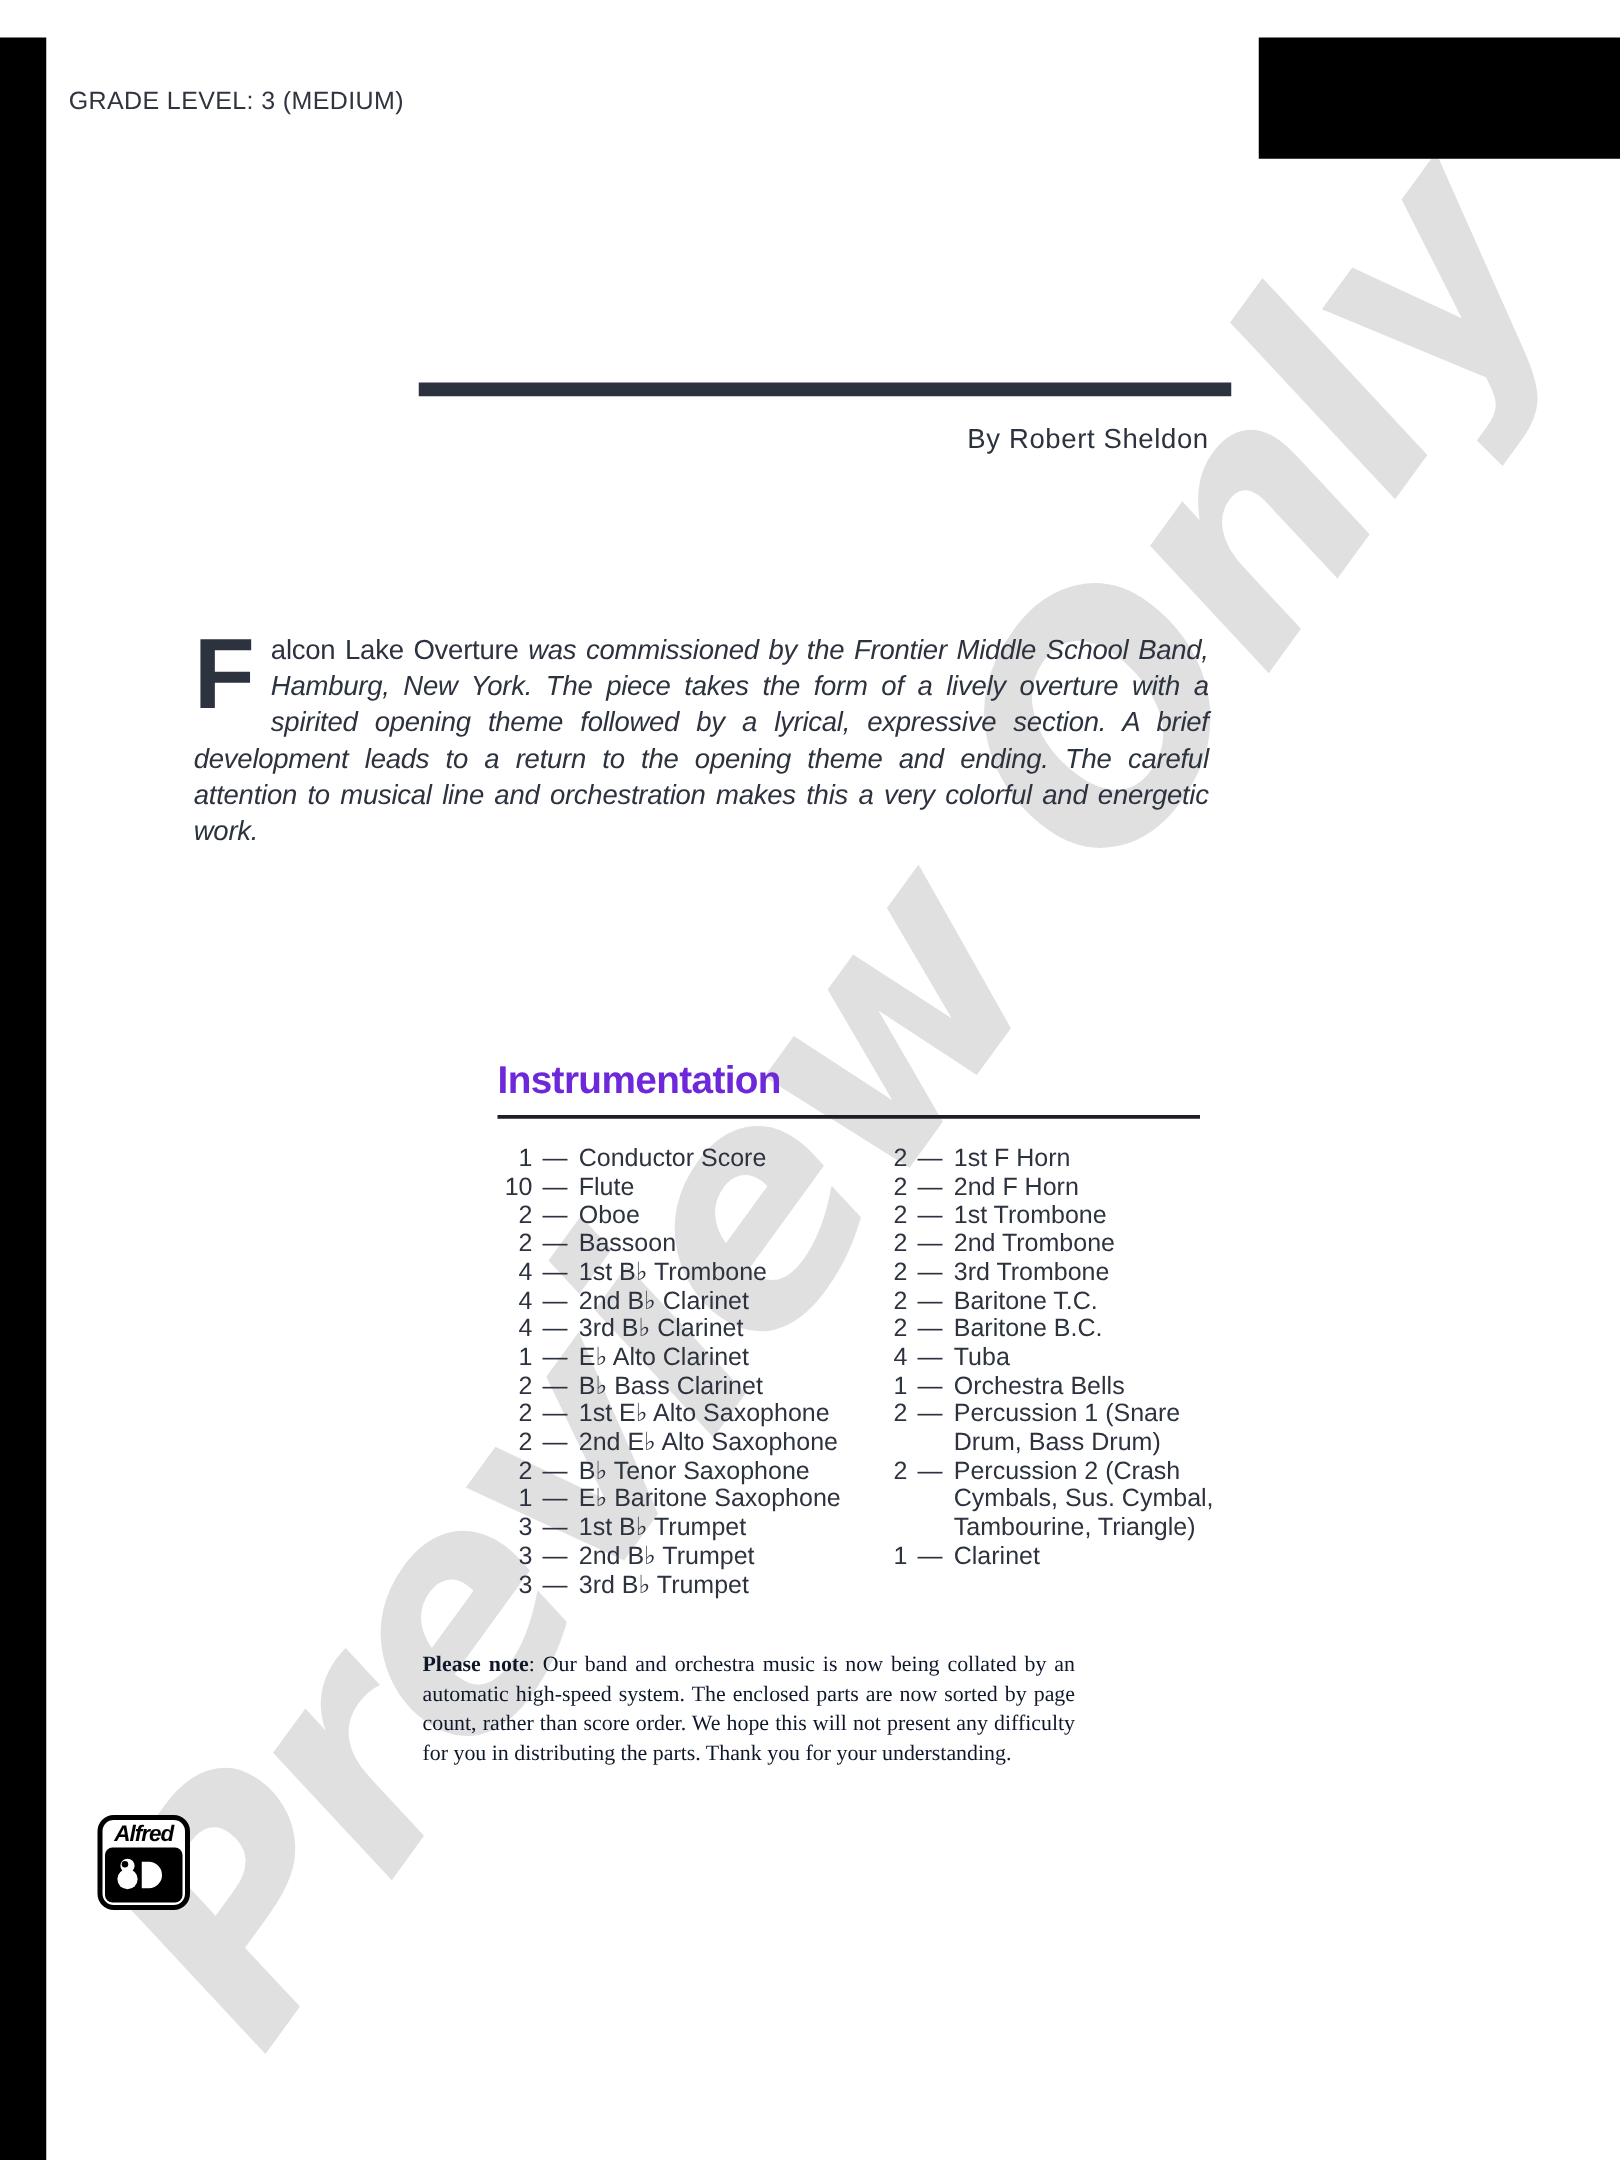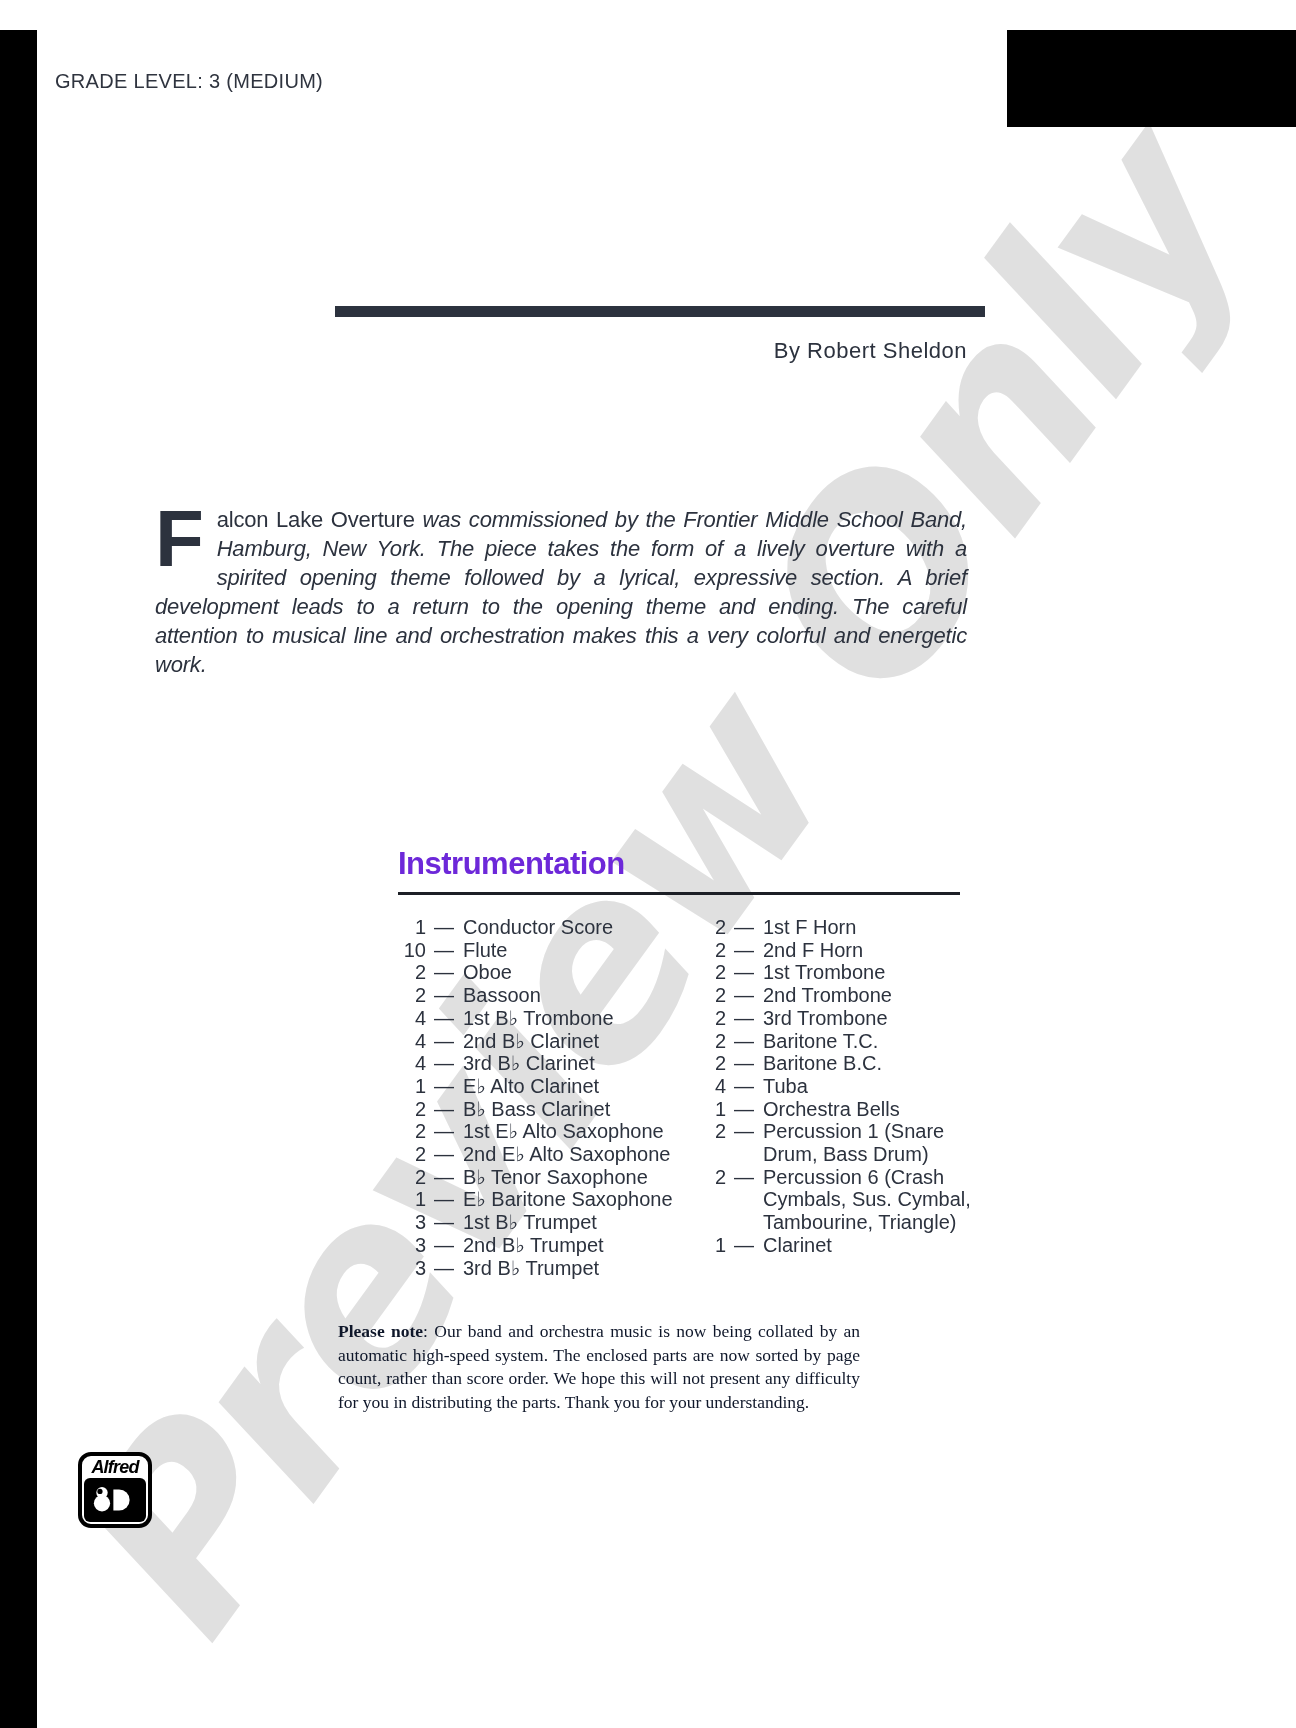--- a/index.html
+++ b/index.html
@@ -265,21 +265,21 @@
 
         <div class="inst-row">
           <span class="qty">2</span>
           <span class="dash">—</span>
           <span class="name">Percussion 1 (Snare Drum, Bass Drum)</span>
         </div>
 
         <div class="inst-row">
           <span class="qty">2</span>
           <span class="dash">—</span>
-          <span class="name">Percussion 6 (Crash Cymbals, Sus. Cymbal, Tambourine, Triangle)</span>
+          <span class="name">Percussion 2 (Crash Cymbals, Sus. Cymbal, Tambourine, Triangle)</span>
         </div>
 
         <div class="inst-row">
           <span class="qty">1</span>
           <span class="dash">—</span>
           <span class="name">Clarinet</span>
         </div>
       </div>
 
     <div class="please-note">

